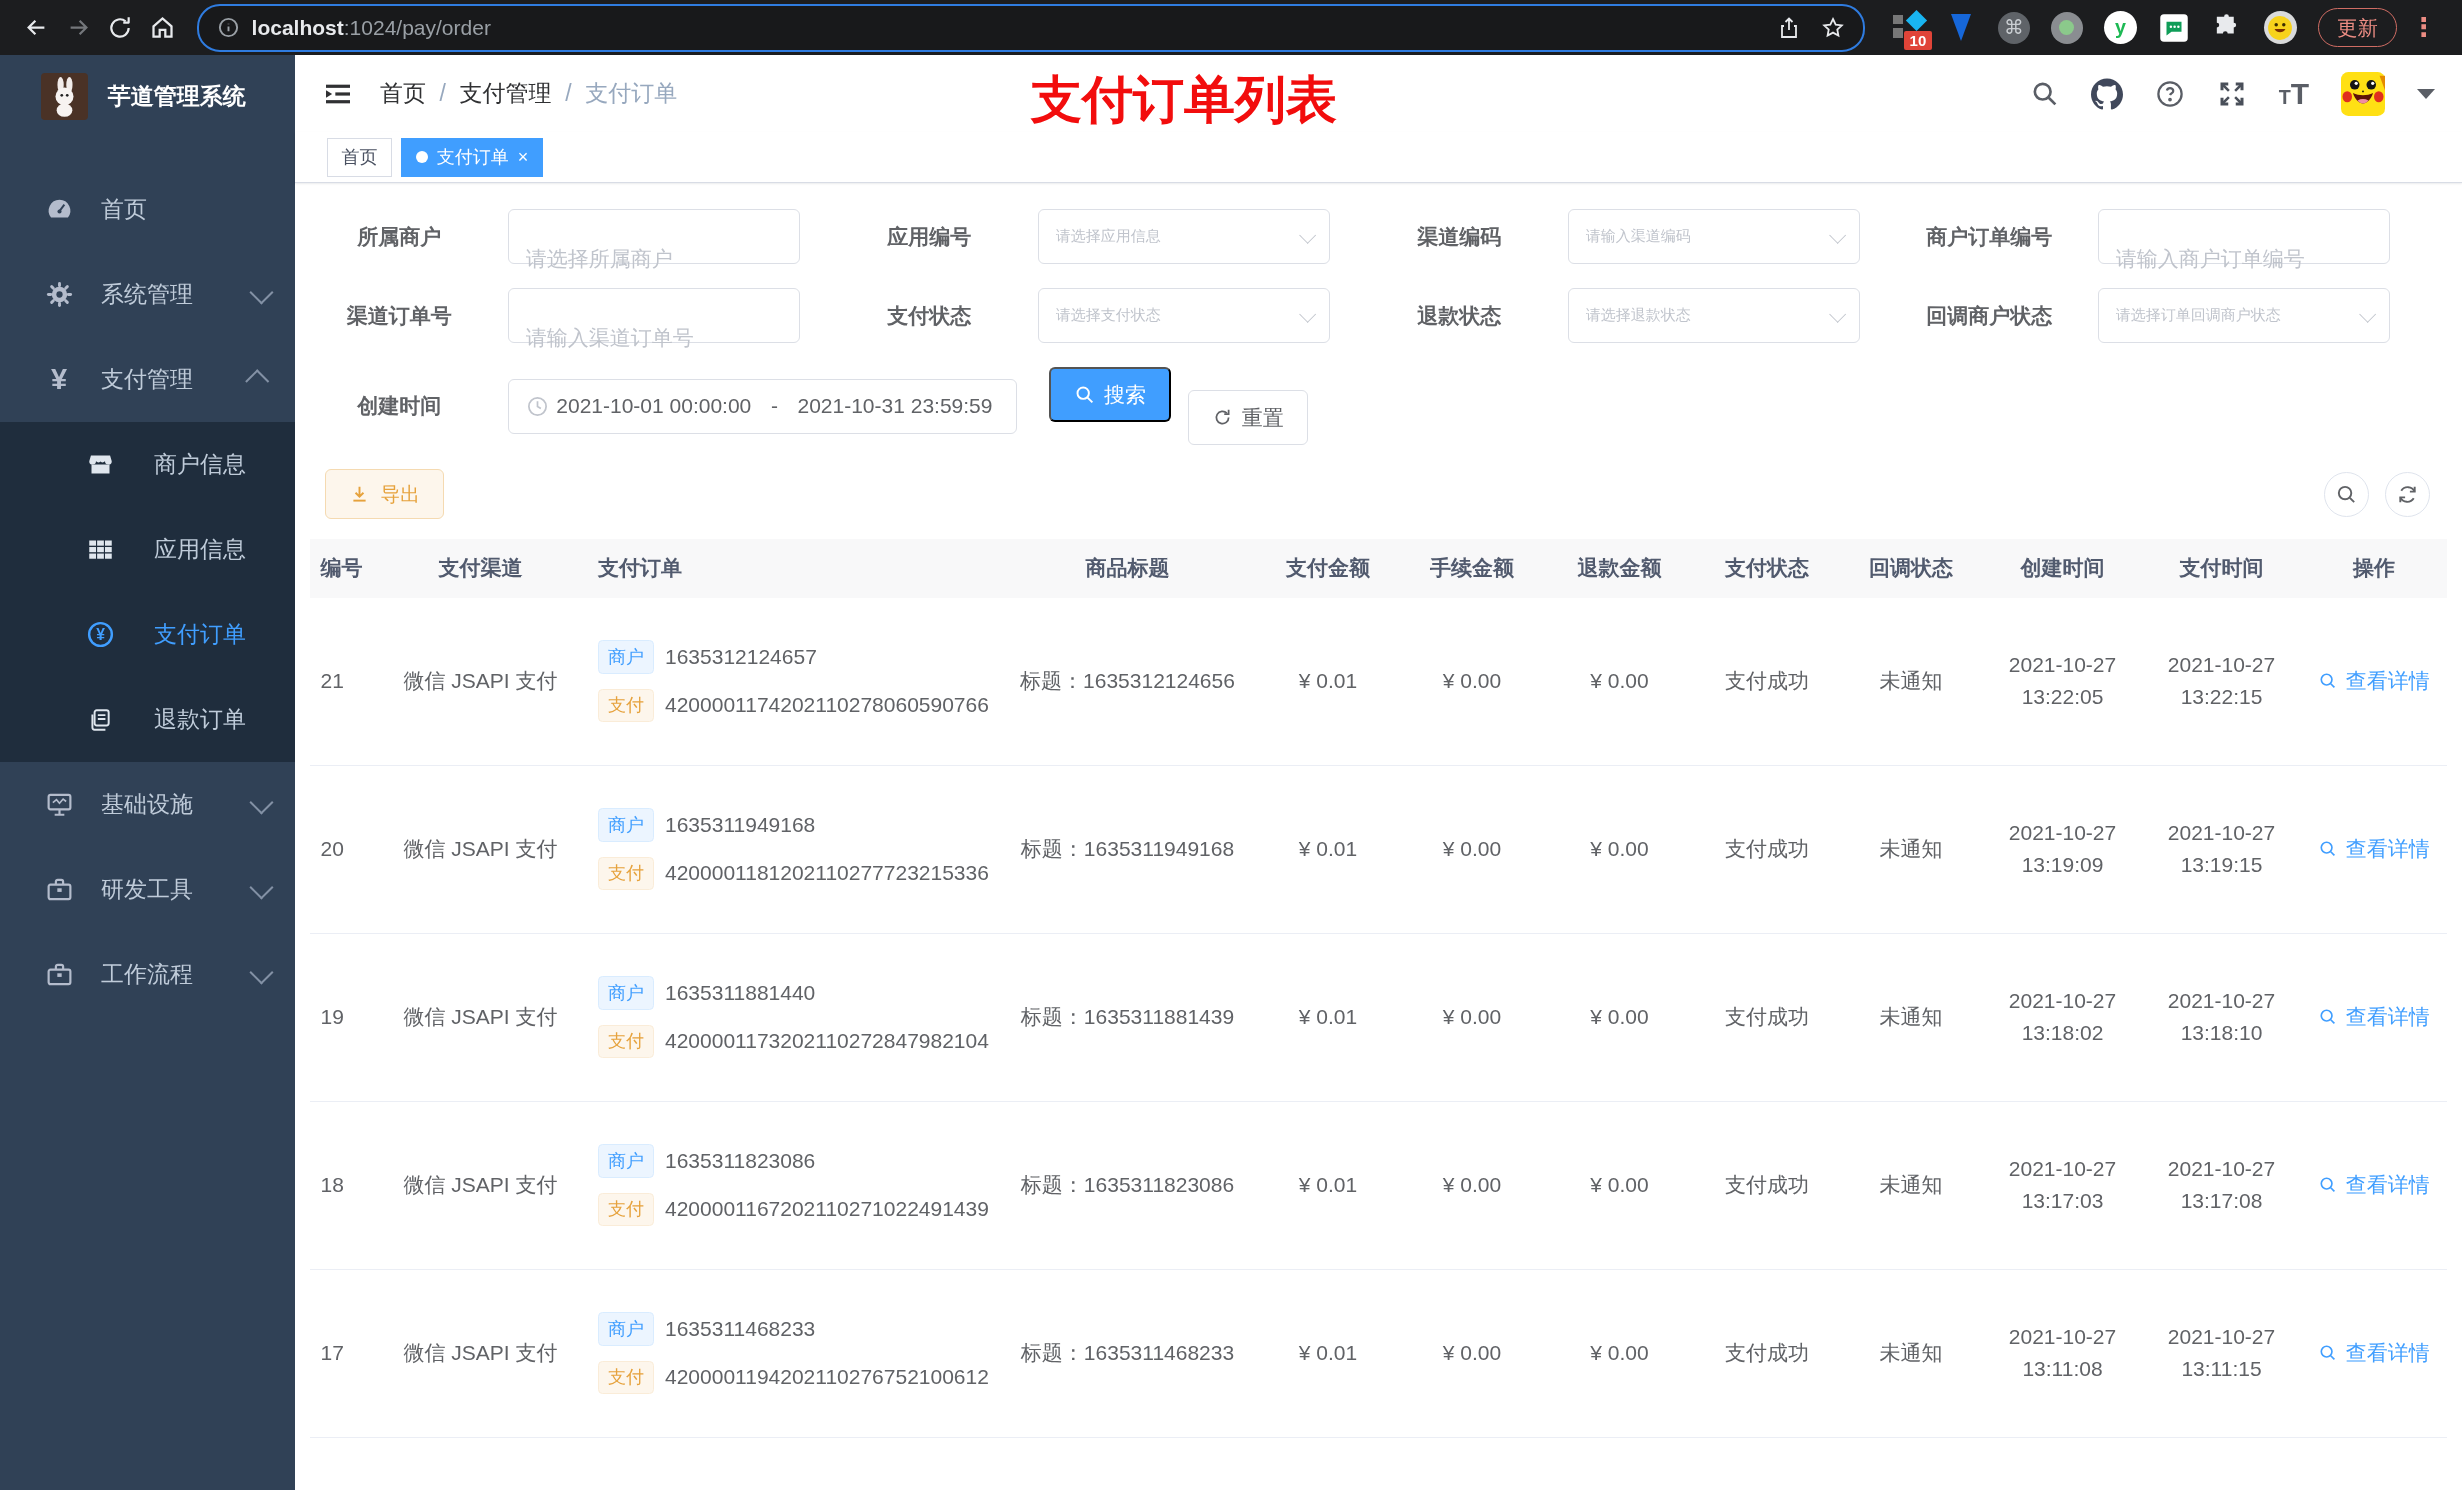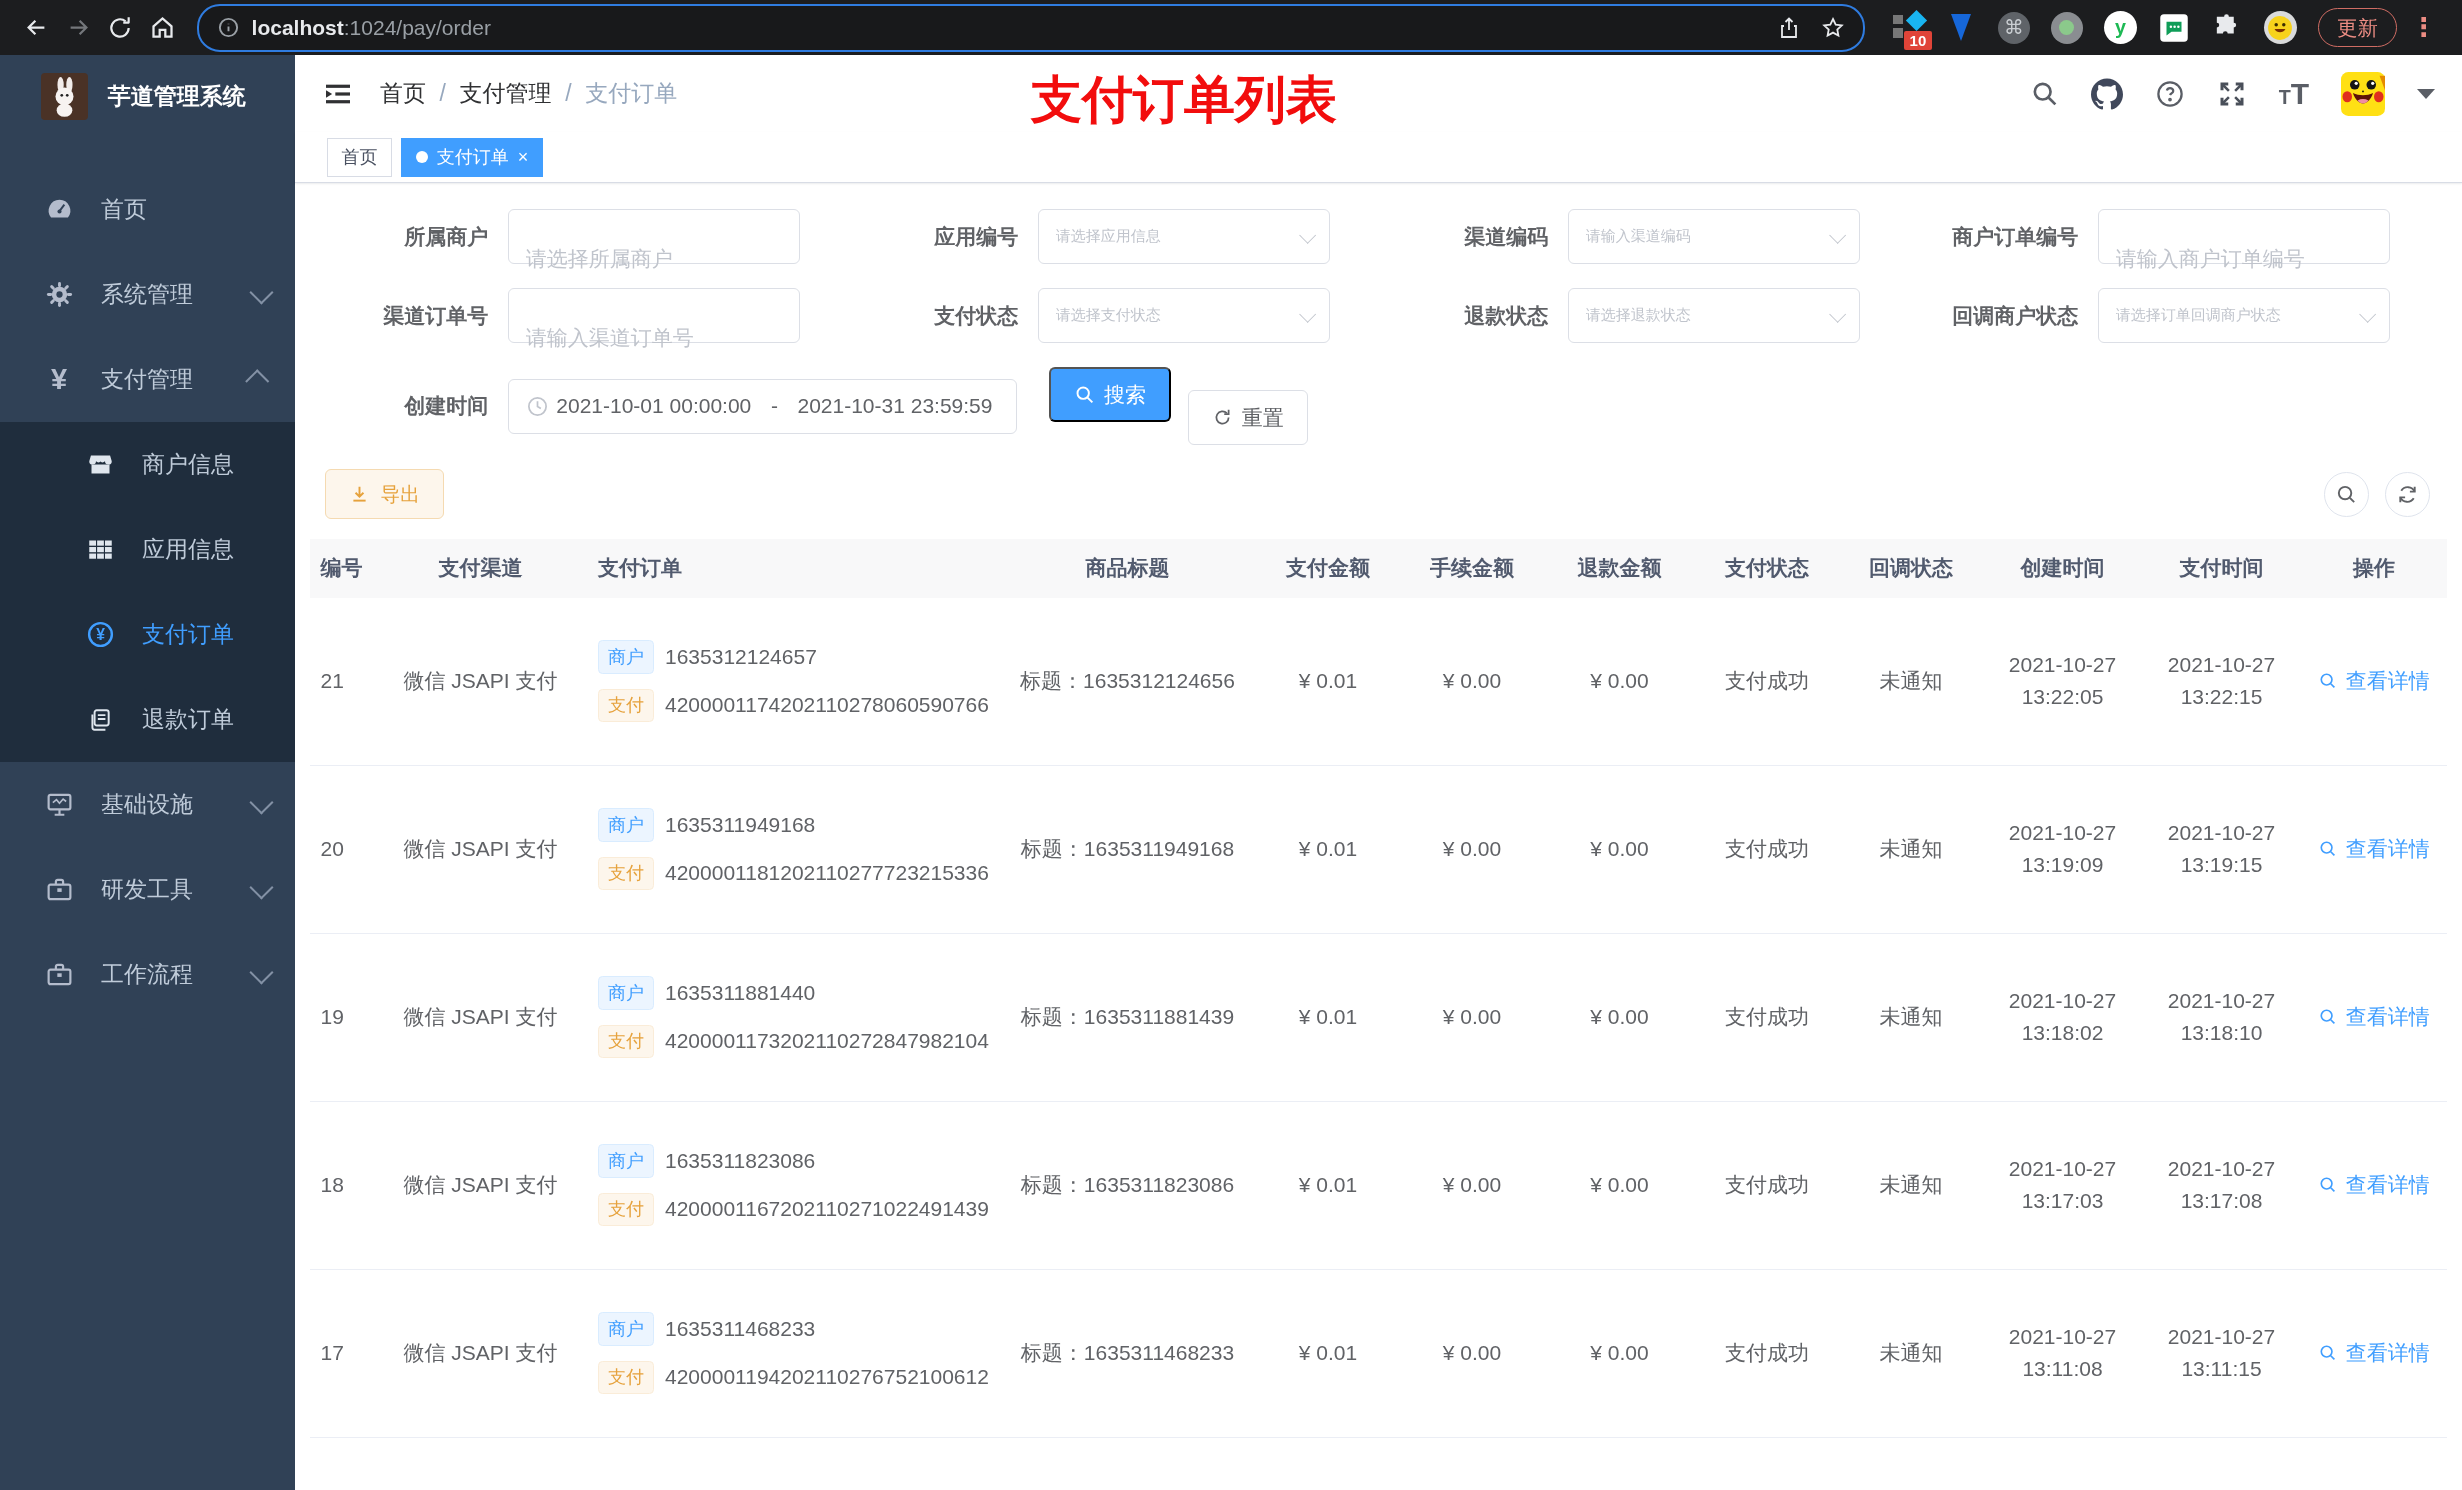--- a/index.html
+++ b/index.html
@@ -31,21 +31,21 @@
   
   .app { display:flex; height:1436px; }
   .sidebar { width:295px; background:#304156; flex-shrink:0; overflow:hidden; }
   .logo-row { height:82px; display:flex; align-items:center; gap:19.7px; padding-left:41px; }
   .logo-title { color:#fff; font-size:23px; font-weight:700; white-space:nowrap; }
   .menu { padding-top:30px; }
   .m-item { height:85px; display:flex; align-items:center; padding:0 27px 0 44px; gap:27px;
             font-size:23px; color:#bfcbd9; cursor:pointer; }
   .m-item .lbl { flex:1; }
   .submenu { background:#1f2d3d; }
-  .s-item { height:85px; display:flex; align-items:center; padding-left:85px; gap:27px; font-size:23px; color:#bfcbd9; cursor:pointer; }
+  .s-item { height:85px; display:flex; align-items:center; padding-left:85px; gap:39px; font-size:23px; color:#bfcbd9; cursor:pointer; }
   .s-item.active { color:#409eff; }
   .mi { width:30px; height:30px; display:flex; align-items:center; justify-content:center; flex-shrink:0; }
   .chev { width:16.7px; height:16.7px; border-right:2.3px solid #8391a5; border-bottom:2.3px solid #8391a5; flex-shrink:0; }
   .chev.down { transform:rotate(45deg) translateY(-3px); }
   .chev.up { transform:rotate(-135deg) translateY(-3px); }
 
   .main { flex:1; min-width:0; display:flex; flex-direction:column; background:#fff; }
 
   
   .navbar { height:77px; display:flex; align-items:center; padding:0 27px; position:relative; flex-shrink:0; }
@@ -64,21 +64,21 @@
   .tag { height:39px; display:flex; align-items:center; padding:0 13.6px; border:0.8px solid #d8dce5; background:#fff;
          color:#495060; font-size:18px; gap:9px; cursor:pointer; }
   .tag.active { background:#409eff; border-color:#409eff; color:#fff; }
   .tag-dot { width:12px; height:12px; border-radius:50%; background:#fff; }
   .tag-close { font-size:18px; }
 
   
   .content { flex:1; padding:26px 15px 0 15px; overflow:hidden; }
   .f-row { display:flex; margin-bottom:24px; }
   .f-field { width:530px; display:flex; align-items:center; }
-  .f-label { width:198px; text-align:right; padding-right:19.7px; font-size:21px; color:#606266; font-weight:600; flex-shrink:0; white-space:nowrap; }
+  .f-label { width:198px; text-align:center; padding-right:19.7px; font-size:21px; color:#606266; font-weight:600; flex-shrink:0; white-space:nowrap; }
   .f-control { width:292px; height:55px; border:0.8px solid #dcdfe6; border-radius:6px; background:#fff;
                display:flex; align-items:center; padding:0 16.7px; gap:7.6px; }
   .f-control input { border:none; outline:none; width:100%; font-size:21px; color:#606266; font-family:inherit; background:transparent;margin-top:44px; }
   .f-control input::placeholder { color:#c0c4cc; }
   .ph { color:#c0c4cc; font-size:15px; flex:1; white-space:nowrap; overflow:hidden; }
   .sel-chev { width:12px; height:12px; border-right:1.5px solid #c0c4cc; border-bottom:1.5px solid #c0c4cc; transform:rotate(45deg) translateY(-2.3px); flex-shrink:0; }
   .f-date { width:509px; }
   .date-txt { color:#606266; font-size:21px; white-space:nowrap; }
   .date-sep { color:#606266; font-size:21px; padding:0 12px; }
   .btn { height:55px; display:flex; align-items:center; gap:9px; border-radius:6px; font-size:21px; cursor:pointer; }

